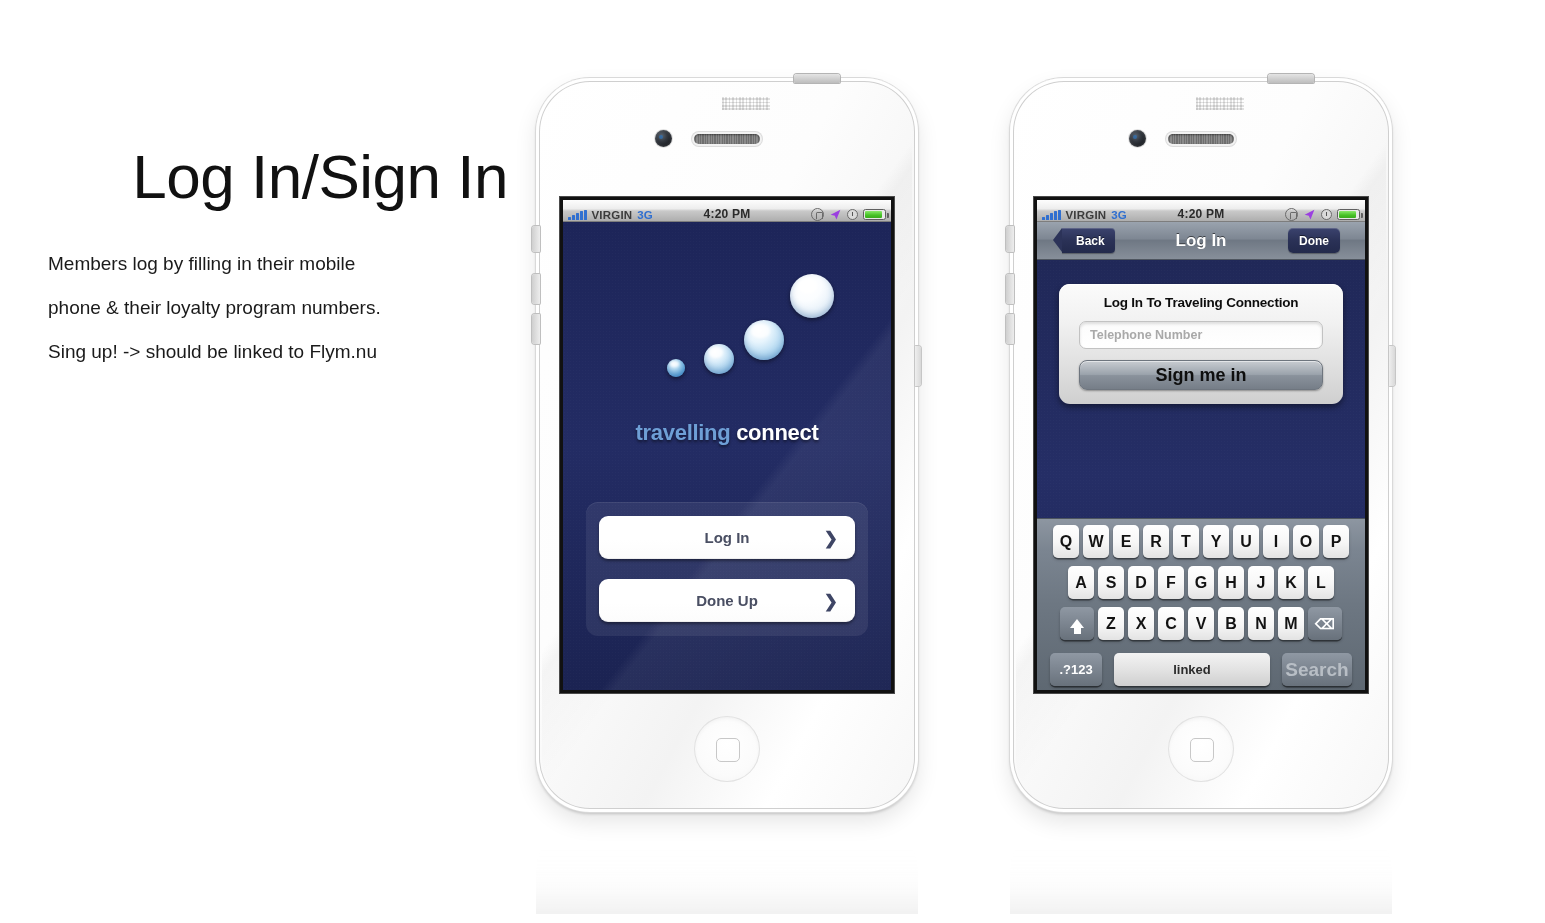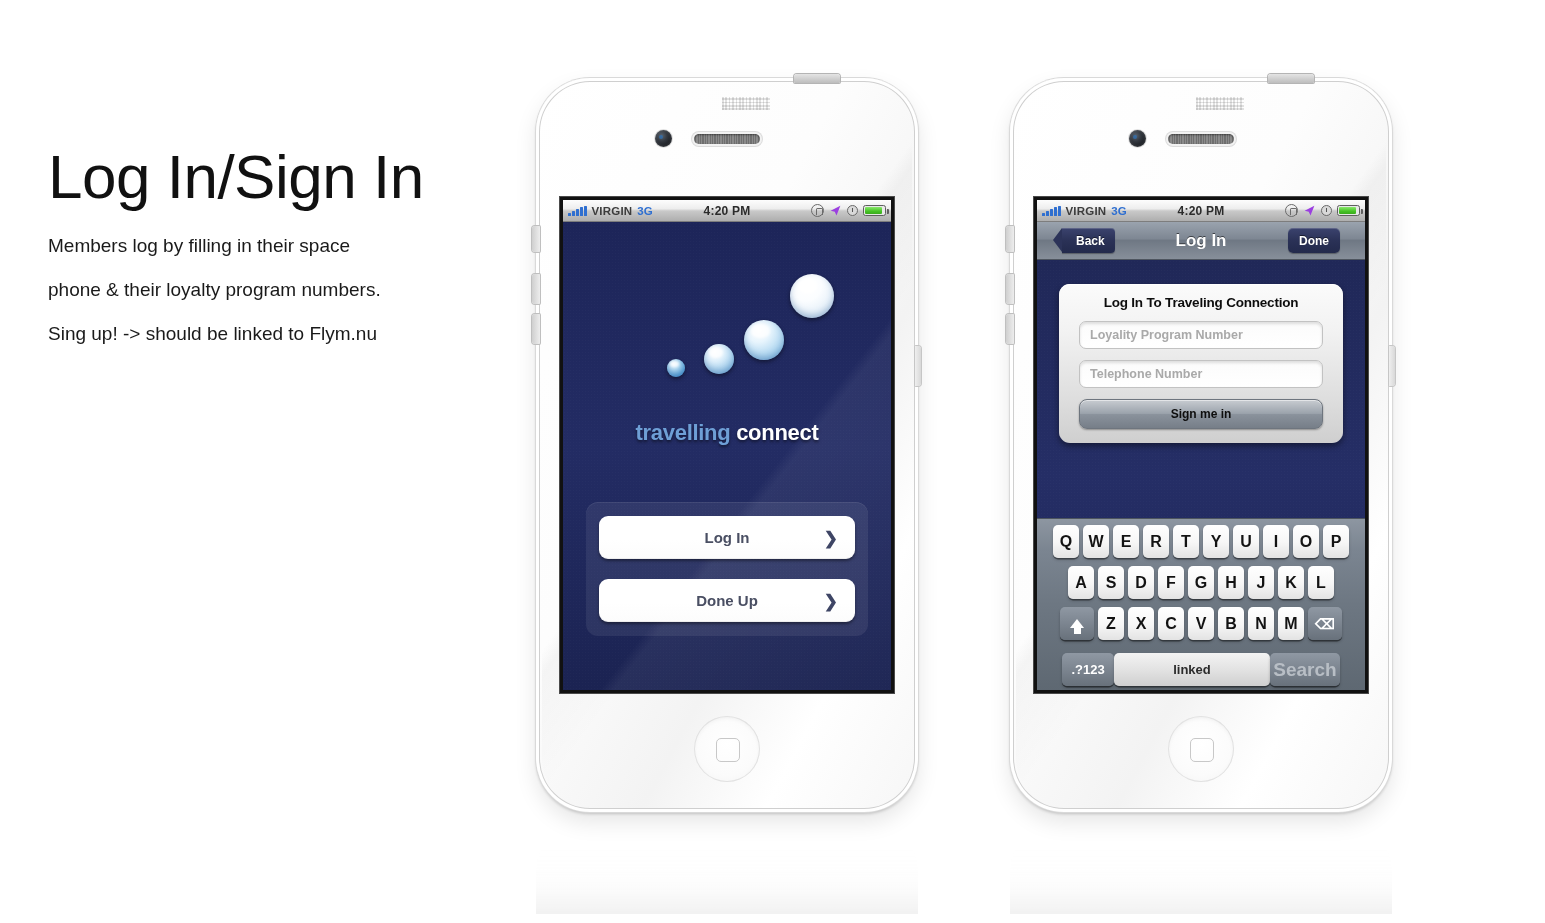--- a/index.html
+++ b/index.html
@@ -8,22 +8,23 @@
     background: #ffffff;
     font-family: "Liberation Sans", sans-serif;
     overflow: hidden;
   }
   .page { position: relative; width: 1545px; height: 923px; background: #fff; }
 
   
   .notes { position: absolute; left: 48px; top: 146px; width: 460px; }
   .notes-title {
     font-size: 62px; font-weight: 400; color: #111;
-    letter-spacing: -0.5px; line-height: 1.0; margin-bottom: 16px;
+    letter-spacing: -0.5px; line-height: 1.0; margin-bottom: 34px;
     font-family: "Liberation Sans", sans-serif;
+    text-align: right;
   }
   .notes-line { font-size: 19px; color: #1a1a1a; line-height: 44px; white-space: nowrap; }
 
   
   .phone { position: absolute; top: 78px; width: 382px; height: 734px; }
   .phone-1 { left: 536px; }
   .phone-2 { left: 1010px; }
 
   .phone-body {
     position: absolute; left: 0; top: 0; width: 382px; height: 734px;
@@ -107,21 +108,21 @@
     background: #000;
     box-shadow: 0 0 0 3px #111, 0 0 0 4px #4a4a4a;
     overflow: hidden;
   }
   .screen-inner { position:absolute; inset:0; overflow:hidden; }
 
   
   .statusbar {
     position: relative; height: 22px; width: 100%;
     background: linear-gradient(180deg,#fdfdfd 0%, #ededed 42%, #c9c9c9 52%, #aeaeae 100%);
-    display: flex; align-items: center; padding: 0 5px;
+    display: flex; align-items: flex-end; padding: 0 5px;
     font-size: 11px; font-weight: bold; color: #2b2b2b;
     border-bottom: 1px solid #7d7d7d;
   }
   .sb-left { display:flex; align-items:center; gap:5px; }
   .signal { display:flex; align-items:flex-end; gap:1.5px; height:10px; }
   .signal i { display:block; width:2.5px; background:#2f6fd0; border-radius:.5px; }
   .signal i:nth-child(1){height:3px}
   .signal i:nth-child(2){height:5px}
   .signal i:nth-child(3){height:7px}
   .signal i:nth-child(4){height:9px}
@@ -253,33 +254,33 @@
     box-shadow: inset 0 2px 3px rgba(0,0,0,.12);
     display:flex; align-items:center; padding:0 10px;
     font-size:12.5px; color:#a9a9a9; font-weight:bold; cursor:text;
   }
   .signin-btn {
     height:30px; margin:3px 8px 0; border-radius:8px;
     background: linear-gradient(180deg,#c8ccd1 0%, #9ba3ac 48%, #8a929c 52%, #767e88 100%);
     border:1px solid #6e757e;
     box-shadow: 0 1px 2px rgba(0,0,0,.35), inset 0 1px 0 rgba(255,255,255,.5);
     display:flex; align-items:center; justify-content:center;
-    font-size:12px; font-weight:bold; color:#0e0e0e; cursor:pointer;
+    font-size:18px; font-weight:bold; color:#0e0e0e; cursor:pointer;
   }
 
   
   .keyboard {
     position:absolute; left:0; right:0; bottom:0; height:172px;
     background: linear-gradient(180deg,#8d96a1 0%, #7b8591 18%, #6d7782 50%, #5e6872 100%);
     border-top:1px solid #4d555e;
     padding:6px 3px 5px;
   }
   .kb-row { display:flex; justify-content:center; gap:4px; margin-bottom:8px; }
   .kb-row.r2 { padding:0 15px; }
-  .kb-row.r4 { margin-bottom:0; gap:0; padding:5px 2px; }
+  .kb-row.r4 { margin-bottom:0; gap:12px; padding:5px 2px; }
   .key {
     width:26px; height:33px; border-radius:5px;
     background: linear-gradient(180deg,#ffffff 0%, #f7f7f7 52%, #e3e3e3 100%);
     box-shadow: 0 1.5px 0 rgba(0,0,0,.38), 0 2px 3px rgba(0,0,0,.22);
     display:flex; align-items:center; justify-content:center;
     font-size:16px; font-weight:bold; color:#131313; cursor:pointer;
   }
   .key.dark {
     background: linear-gradient(180deg,#8f98a3 0%, #7b848f 52%, #68717b 100%);
     color:#fff; box-shadow: 0 1.5px 0 rgba(0,0,0,.42), 0 2px 3px rgba(0,0,0,.25);
@@ -315,21 +316,21 @@
   .reflection.r1 { left:536px; }
   .reflection.r2 { left:1010px; }
 </style>
 </head>
 <body>
 
 <div class="page">
 
   <div class="notes">
     <div class="notes-title">Log In/Sign In</div>
-    <div class="notes-line">Members log by filling in their space</div>
+    <div class="notes-line">Members log by filling in their mobile</div>
     <div class="notes-line">phone &amp; their loyalty program numbers.</div>
     <div class="notes-line">Sing up! -&gt; should be linked to Flym.nu</div>
   </div>
 
   <div class="reflection r1"></div>
   <div class="phone phone-1">
     <div class="phone-body"></div>
     <div class="btn-power"></div>
     <div class="btn-vol ring"></div>
     <div class="btn-vol up"></div>
@@ -443,21 +444,20 @@
           </div>
           <div class="nav-title">Log In</div>
           <div class="nav-done">
             <span>Done</span>
           </div>
         </div>
 
         <div class="login-body">
           <div class="form-card">
             <div class="form-title">Log In To Traveling Connection</div>
-            <div class="field">Loyality Program Number</div>
             <div class="field">Telephone Number</div>
             <div class="signin-btn">Sign me in</div>
           </div>
 
           <div class="keyboard">
             <div class="kb-row r1">
               <div class="key">Q</div>
               <div class="key">W</div>
               <div class="key">E</div>
               <div class="key">R</div>

